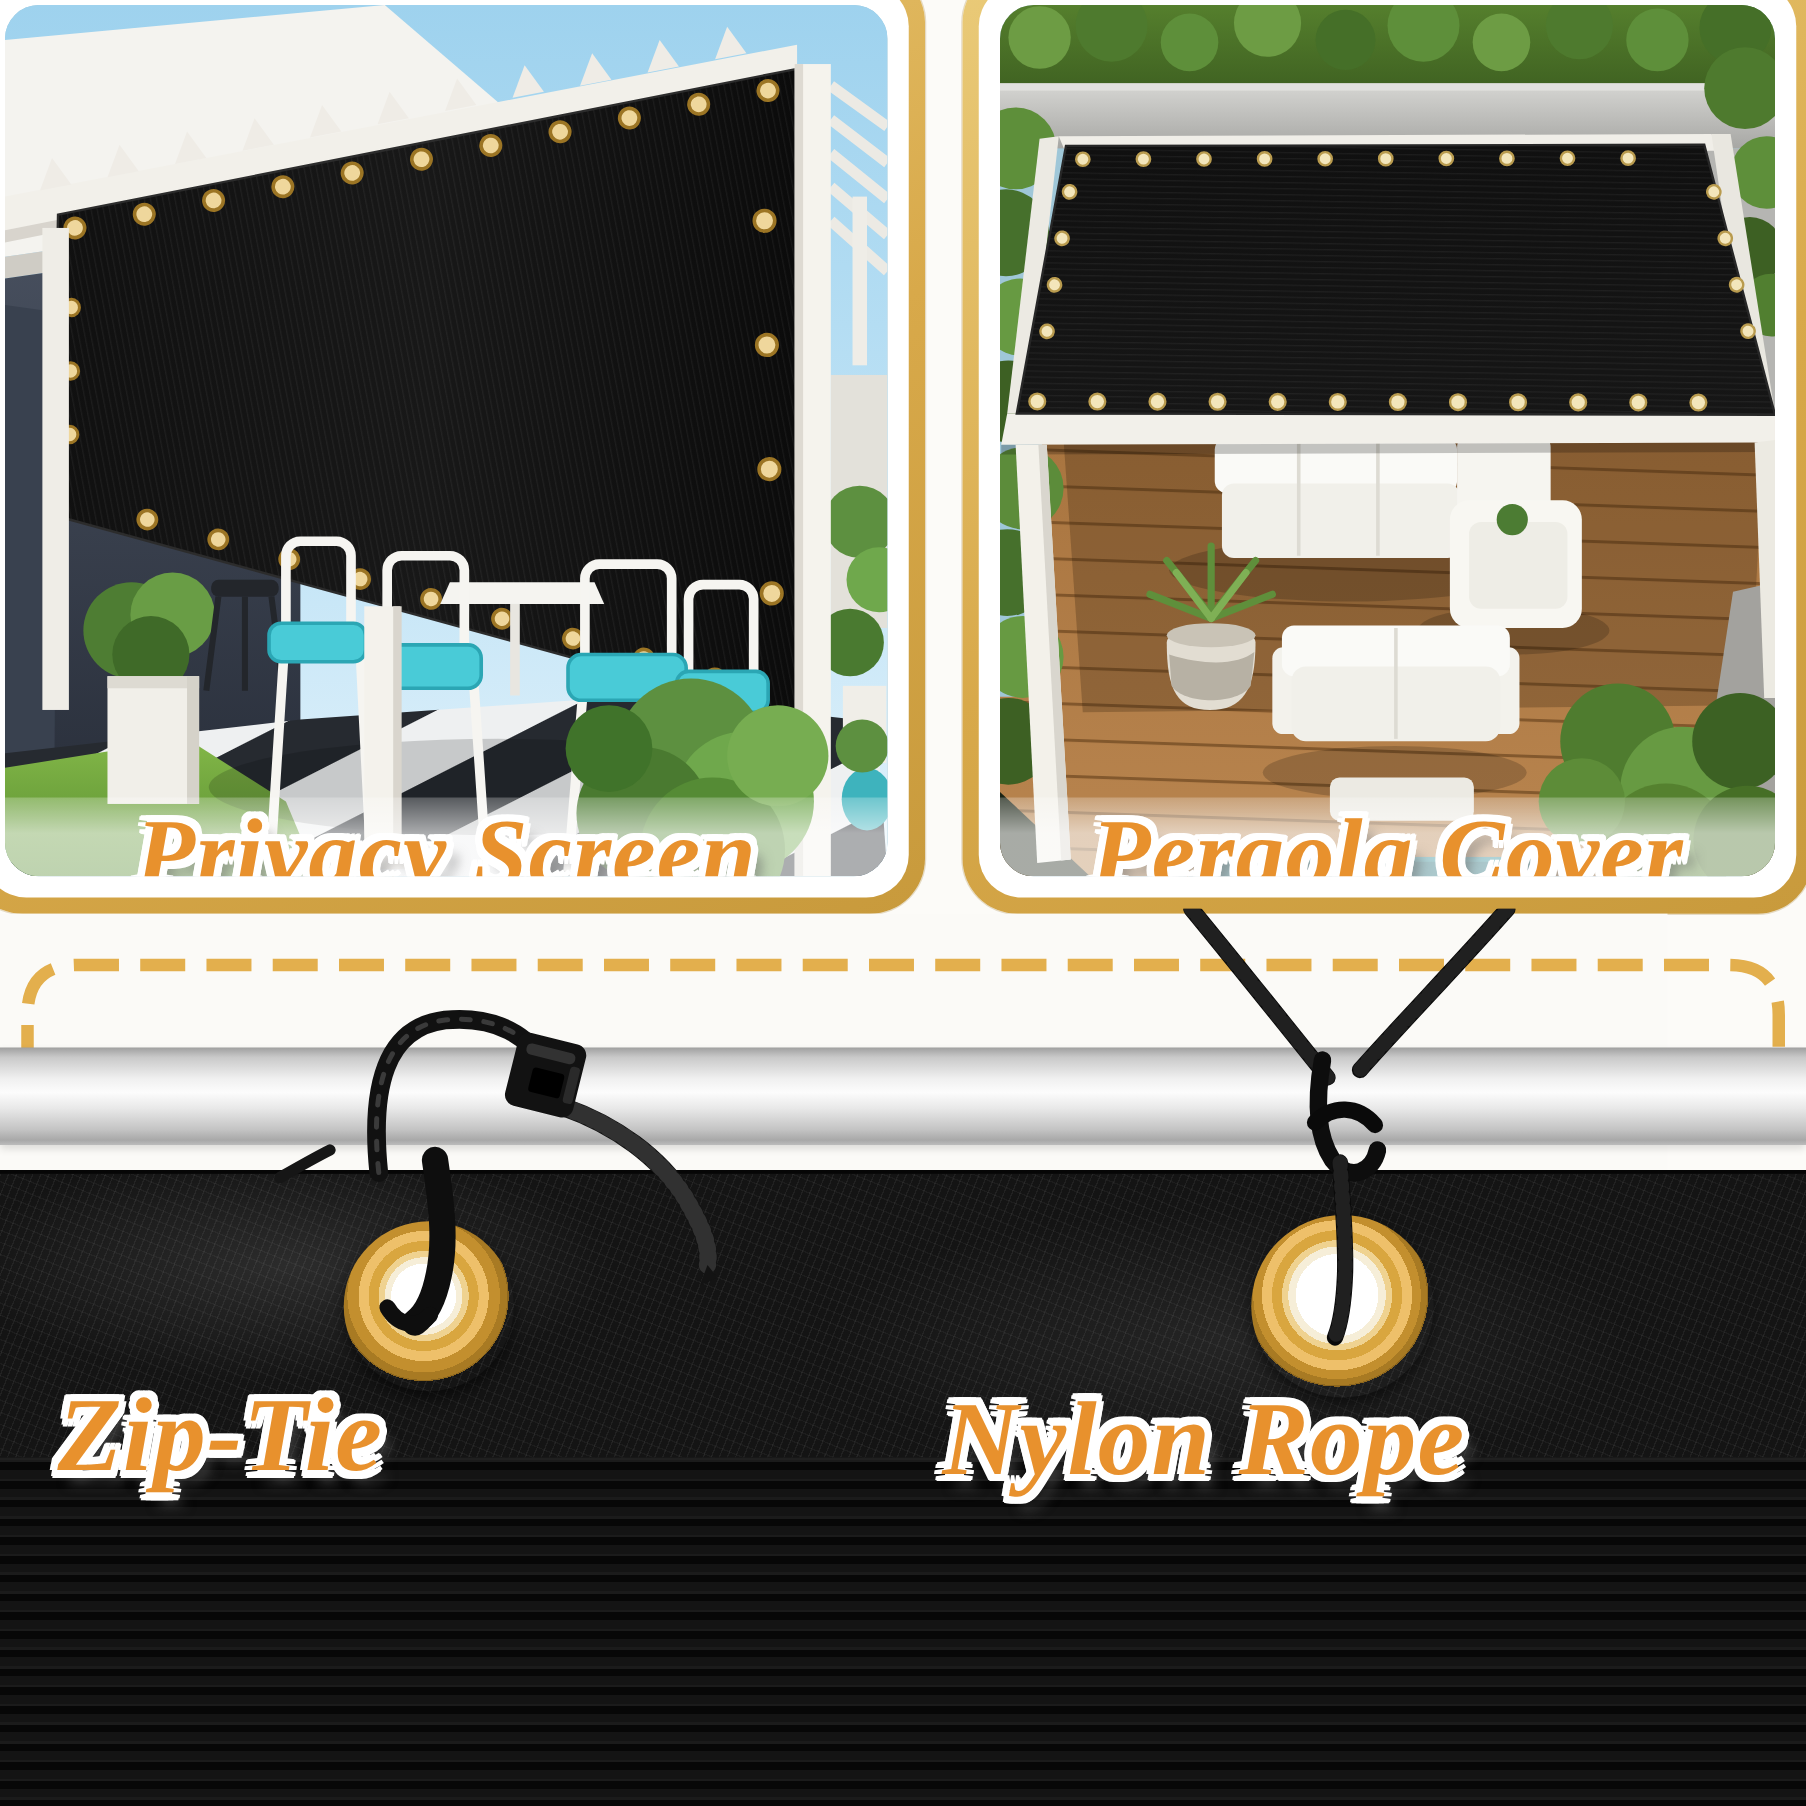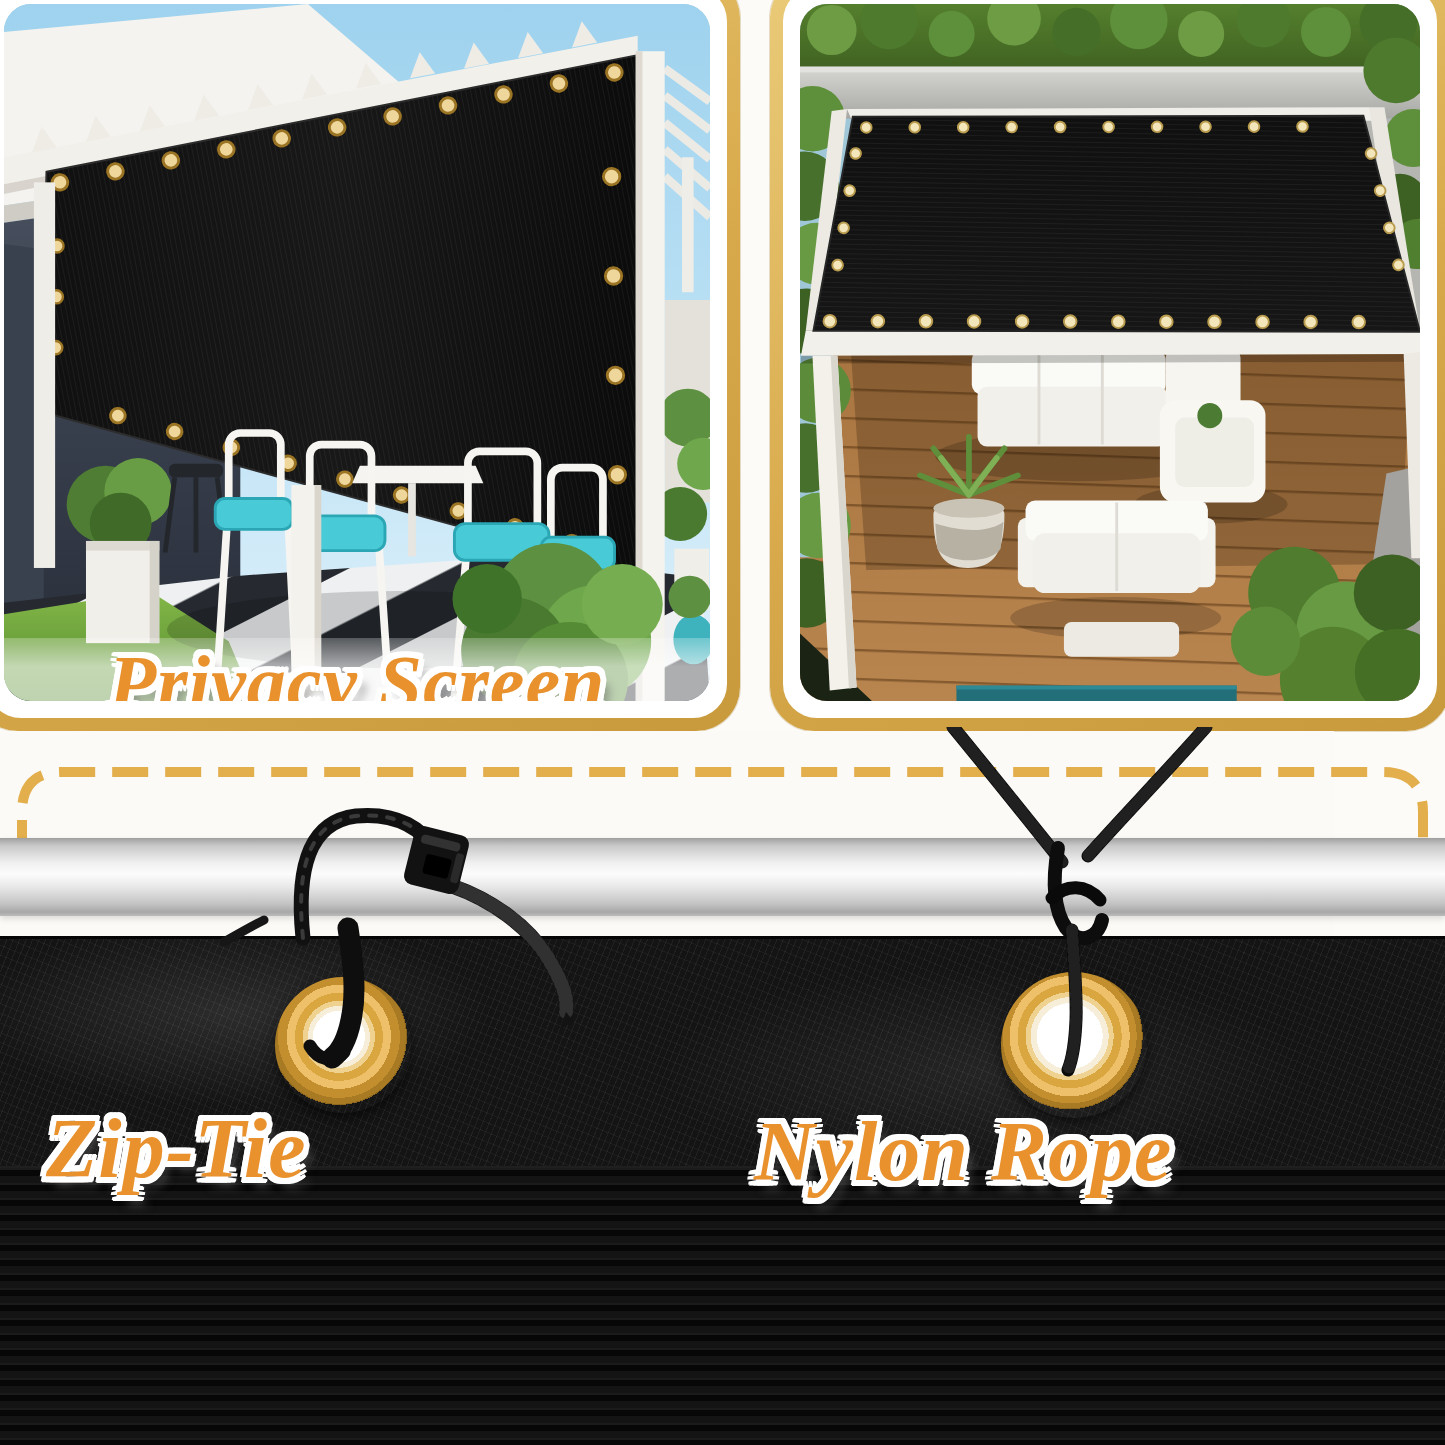--- a/index.html
+++ b/index.html
@@ -374,20 +374,23 @@
             <path d="M 856 119 L 1360 118" stroke="#f3e6bb" stroke-width="9" stroke-dasharray="0.1 50.4"></path>
             <path d="M 818 320 L 1418 321" stroke="#b99b4e" stroke-width="15" stroke-dasharray="0.1 50"></path>
             <path d="M 818 320 L 1418 321" stroke="#f3e6bb" stroke-width="11" stroke-dasharray="0.1 50"></path>
             <path d="M 845 146 L 820 300" stroke="#b99b4e" stroke-width="13" stroke-dasharray="0.1 39"></path>
             <path d="M 845 146 L 820 300" stroke="#f3e6bb" stroke-width="9" stroke-dasharray="0.1 39"></path>
             <path d="M 1382 146 L 1420 300" stroke="#b99b4e" stroke-width="13" stroke-dasharray="0.1 39.6"></path>
             <path d="M 1382 146 L 1420 300" stroke="#f3e6bb" stroke-width="9" stroke-dasharray="0.1 39.6"></path>
           </g>
         </svg>
 
+        <div class="label-band">
+          <span class="fancy panel-title">Pergola Cover</span>
+        </div>
       </div>
     </div>
   </div>
 
   <div class="bottom">
 
     <svg class="overlay-svg" style="left:0;top:0;width:1445px;height:180px;" viewBox="0 0 1445 180">
       <path class="dash-line" d="M 22 125 L 22 81 Q 22 41 62 41 L 1383 41 Q 1423 41 1423 81 L 1423 125"></path>
     </svg>
 

